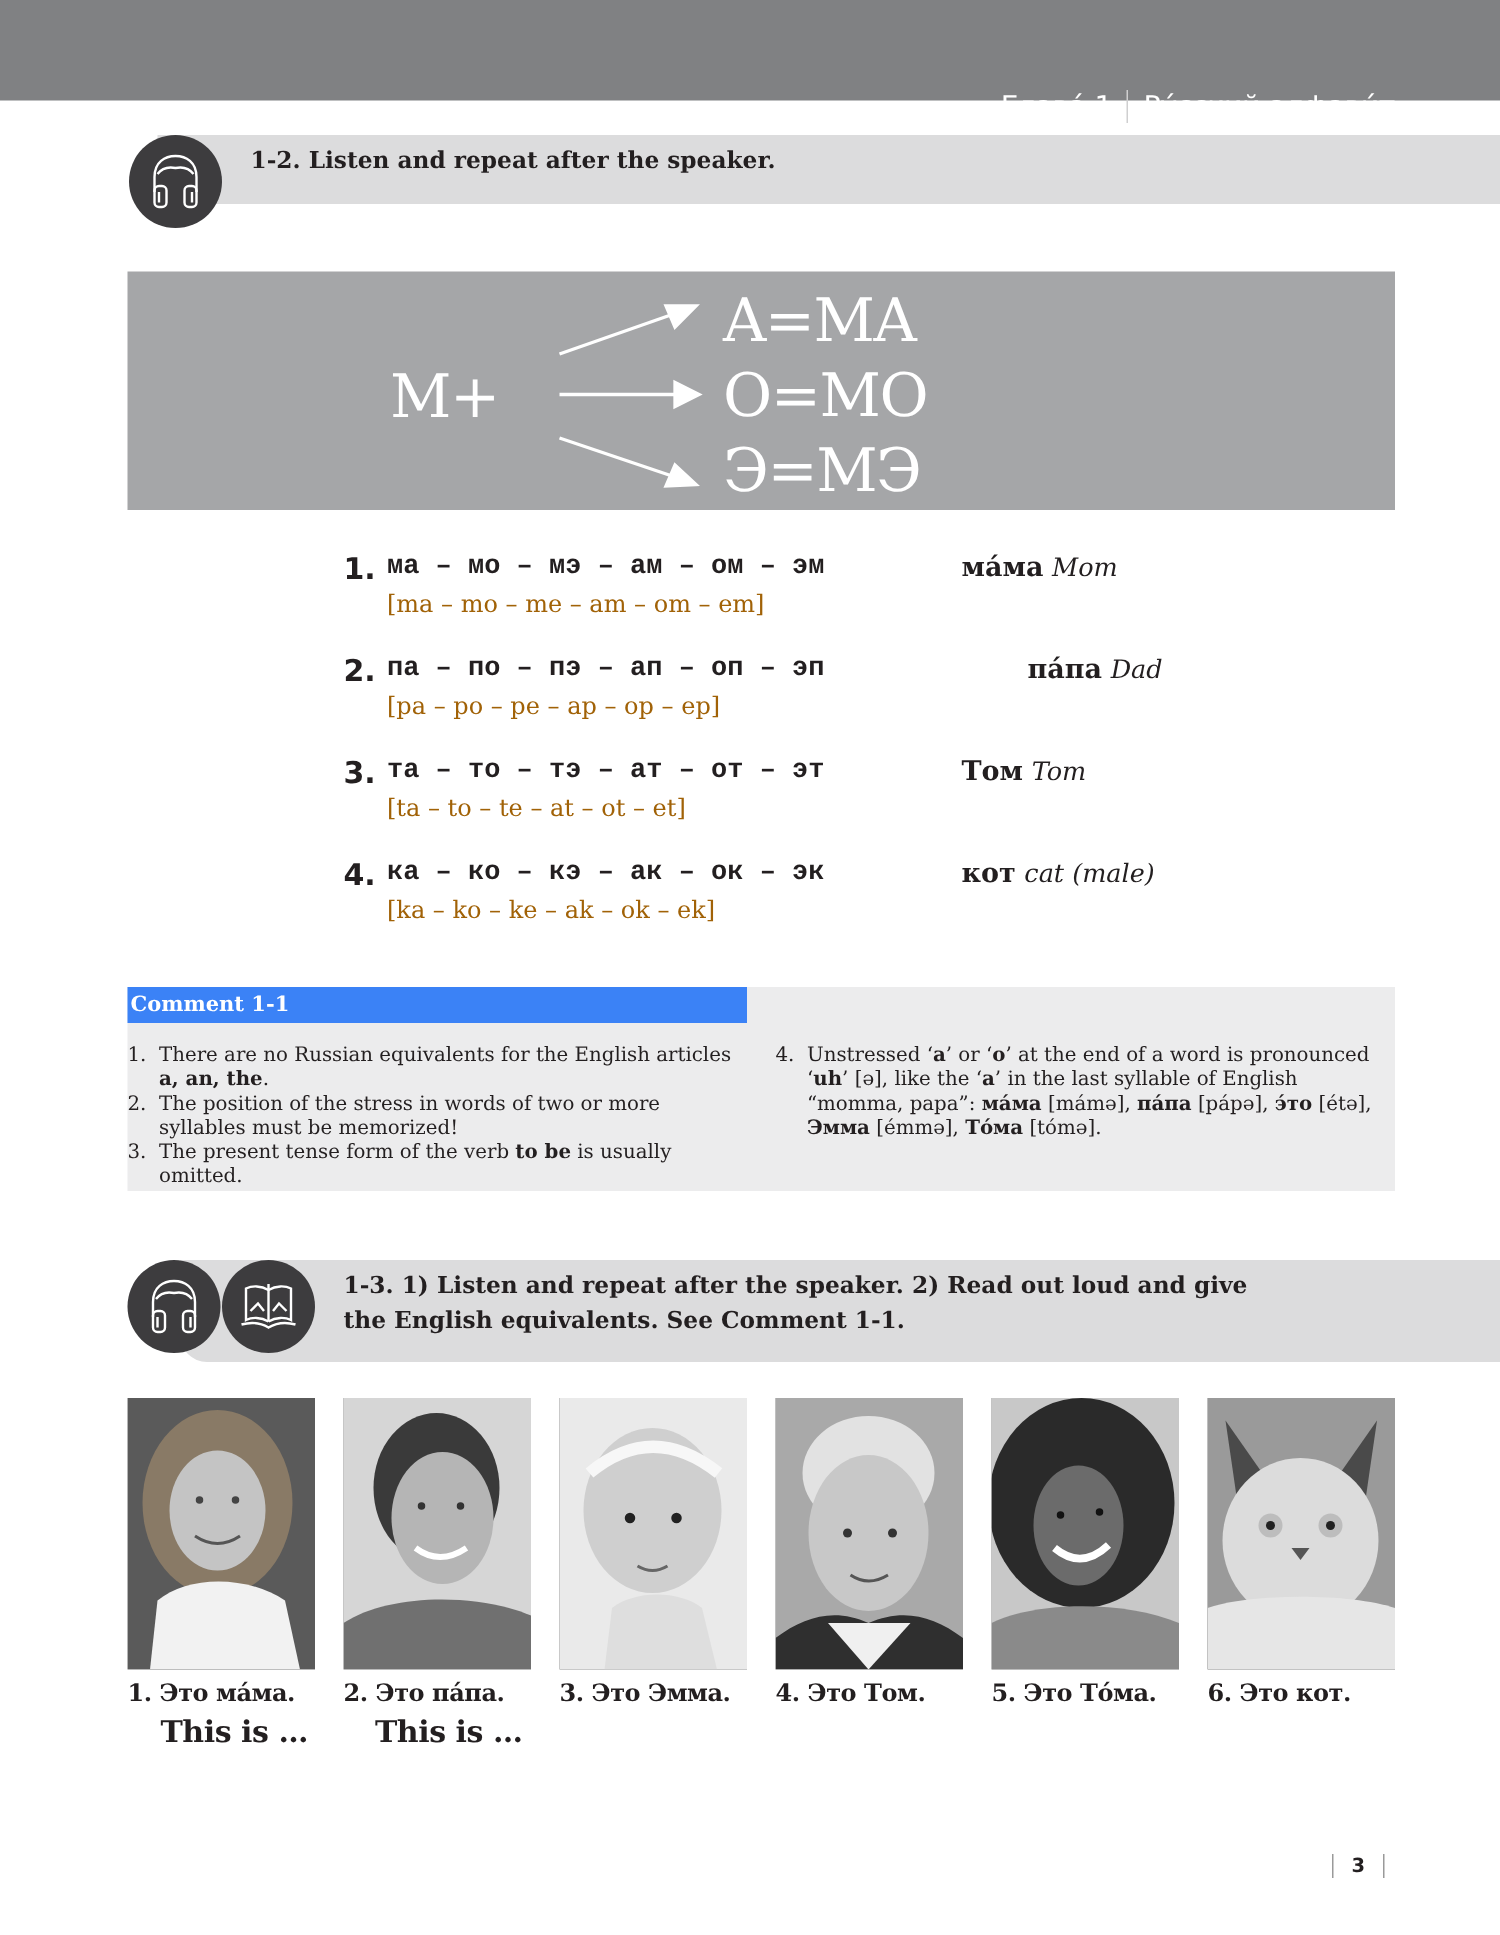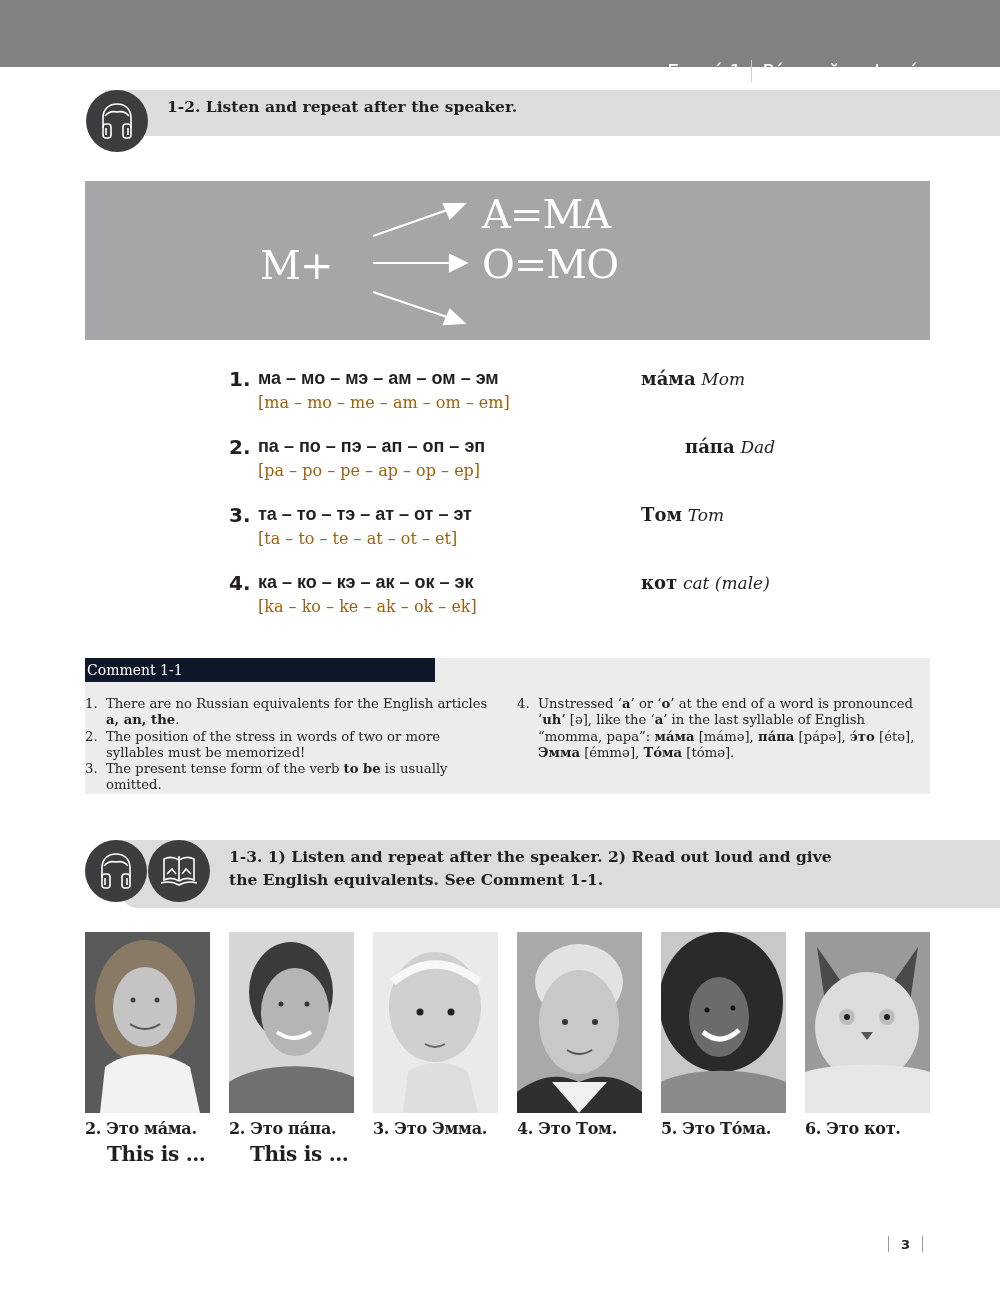--- a/index.html
+++ b/index.html
@@ -46,43 +46,43 @@
     position: absolute; color: #ffffff; font-family: "DejaVu Serif", serif;
     font-size: 40px; line-height: 40px; letter-spacing: -1px;
   }
 
   
   .drill-num {
     position: absolute; font-family: "DejaVu Sans", sans-serif; font-size: 20px;
     font-weight: bold; color: #231f20;
   }
   .drill-main {
-    position: absolute; font-family: Liberation Sans, sans-serif; font-size: 18px;
+    position: absolute; font-family: Liberation Mono, monospace; font-size: 18px;
     font-weight: bold; color: #231f20; white-space: nowrap;
   }
   .drill-translit {
     position: absolute; font-family: "DejaVu Serif", serif; font-size: 16px;
     color: #a16207; white-space: nowrap;
   }
   .drill-word {
     position: absolute; font-family: "DejaVu Serif", serif; font-size: 18px;
     color: #231f20; white-space: nowrap;
   }
   .drill-word b { font-weight: bold; }
   .drill-word i { font-style: italic; font-size: 17px; }
 
   
   .comment-box {
     position: absolute; left: 85px; top: 658px; width: 845px; height: 136px;
     background: #ececed;
   }
   .comment-title {
-    position: absolute; left: 85px; top: 658px; width: 350px; height: 24px;
-    background: #0f172a; color: #ffffff; font-family: "DejaVu Serif", serif;
-    font-weight: normal; font-size: 14px; line-height: 25px; padding-left: 0;
+    position: absolute; left: 85px; top: 658px; width: 413px; height: 24px;
+    background: #3b82f6; color: #ffffff; font-family: "DejaVu Serif", serif;
+    font-weight: bold; font-size: 14px; line-height: 25px; padding-left: 0;
   }
   .comment-title span { padding-left: 2px; }
   .comment-list {
     position: absolute; font-family: "DejaVu Serif", serif; font-size: 13.2px;
     line-height: 16.3px; color: #231f20; margin: 0; padding: 0; list-style: none;
   }
   .comment-list li { display: flex; }
   .comment-list .n { width: 21px; flex: none; }
   .comment-list .t { flex: 1; }
 
@@ -141,20 +141,21 @@
       <line x1="3" y1="40" x2="80" y2="13"></line>
       <polygon points="94,8 74,8 80,22"></polygon>
       <line x1="3" y1="67" x2="82" y2="67"></line>
       <polygon points="96,67 80,59 80,75"></polygon>
       <line x1="3" y1="96" x2="80" y2="122"></line>
       <polygon points="94,127 74,128 80,114"></polygon>
     </g>
   </svg>
   <div class="diagram-text" style="left:397px; top:13px;">A=MA</div>
   <div class="diagram-text" style="left:397px; top:63px;text-align:right;">O=MO</div>
+  <div class="diagram-text" style="left:397px; top:113px;">Э=MЭ</div>
 </div>
 
 <div>
   <div class="drill-num" style="left:229px; top:367px;">1.</div>
   <div class="drill-main" style="left:258px; top:368px;">ма – мо – мэ – ам – ом – эм</div>
   <div class="drill-translit" style="left:258px; top:393px;">[ma – mo – me – am – om – em]</div>
   <div class="drill-word" style="left:641px; top:368px;">
     <b>ма́ма</b>
     <i>Mom</i>
   </div>
@@ -302,21 +303,21 @@
     <ellipse cx="62" cy="95" rx="52" ry="55" fill="#dcdcdc"></ellipse>
     <path d="M0 181 L0 140 C30 130 95 130 125 140 L125 181 Z" fill="#e6e6e6"></path>
     <circle cx="42" cy="85" r="8" fill="#bdbdbd"></circle>
       <circle cx="82" cy="85" r="8" fill="#bdbdbd"></circle>
     <circle cx="42" cy="85" r="3" fill="#222"></circle>
       <circle cx="82" cy="85" r="3" fill="#222"></circle>
     <path d="M56 100 L68 100 L62 108 Z" fill="#555"></path>
   </svg>
 </div>
 
-<div class="caption" style="left:85px;">2. Это ма́ма.</div>
+<div class="caption" style="left:85px;">1. Это ма́ма.</div>
 <div class="caption-sub" style="left:107px;">This is …</div>
 <div class="caption" style="left:229px;">2. Это па́па.</div>
 <div class="caption-sub" style="left:250px;">This is …</div>
 <div class="caption" style="left:373px;">3. Это Эмма.</div>
 <div class="caption" style="left:517px;">4. Это Том.</div>
 <div class="caption" style="left:661px;">5. Это То́ма.</div>
 <div class="caption" style="left:805px;">6. Это кот.</div>
 
 <div class="page-num">
   <span class="bar"></span>

